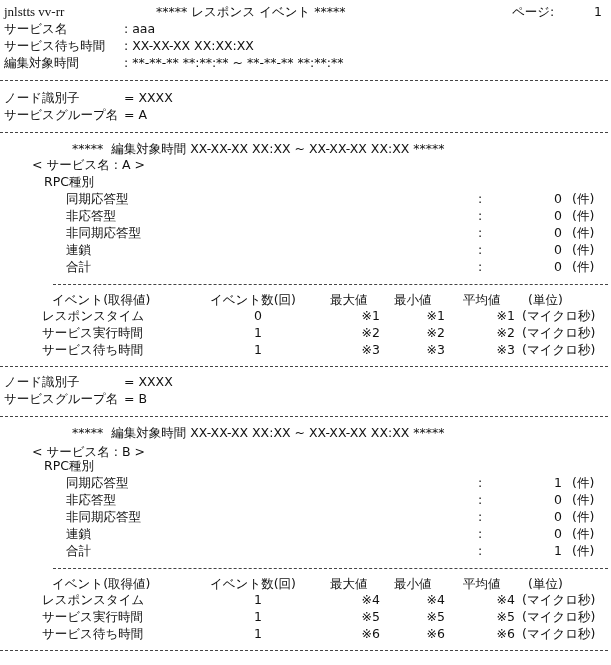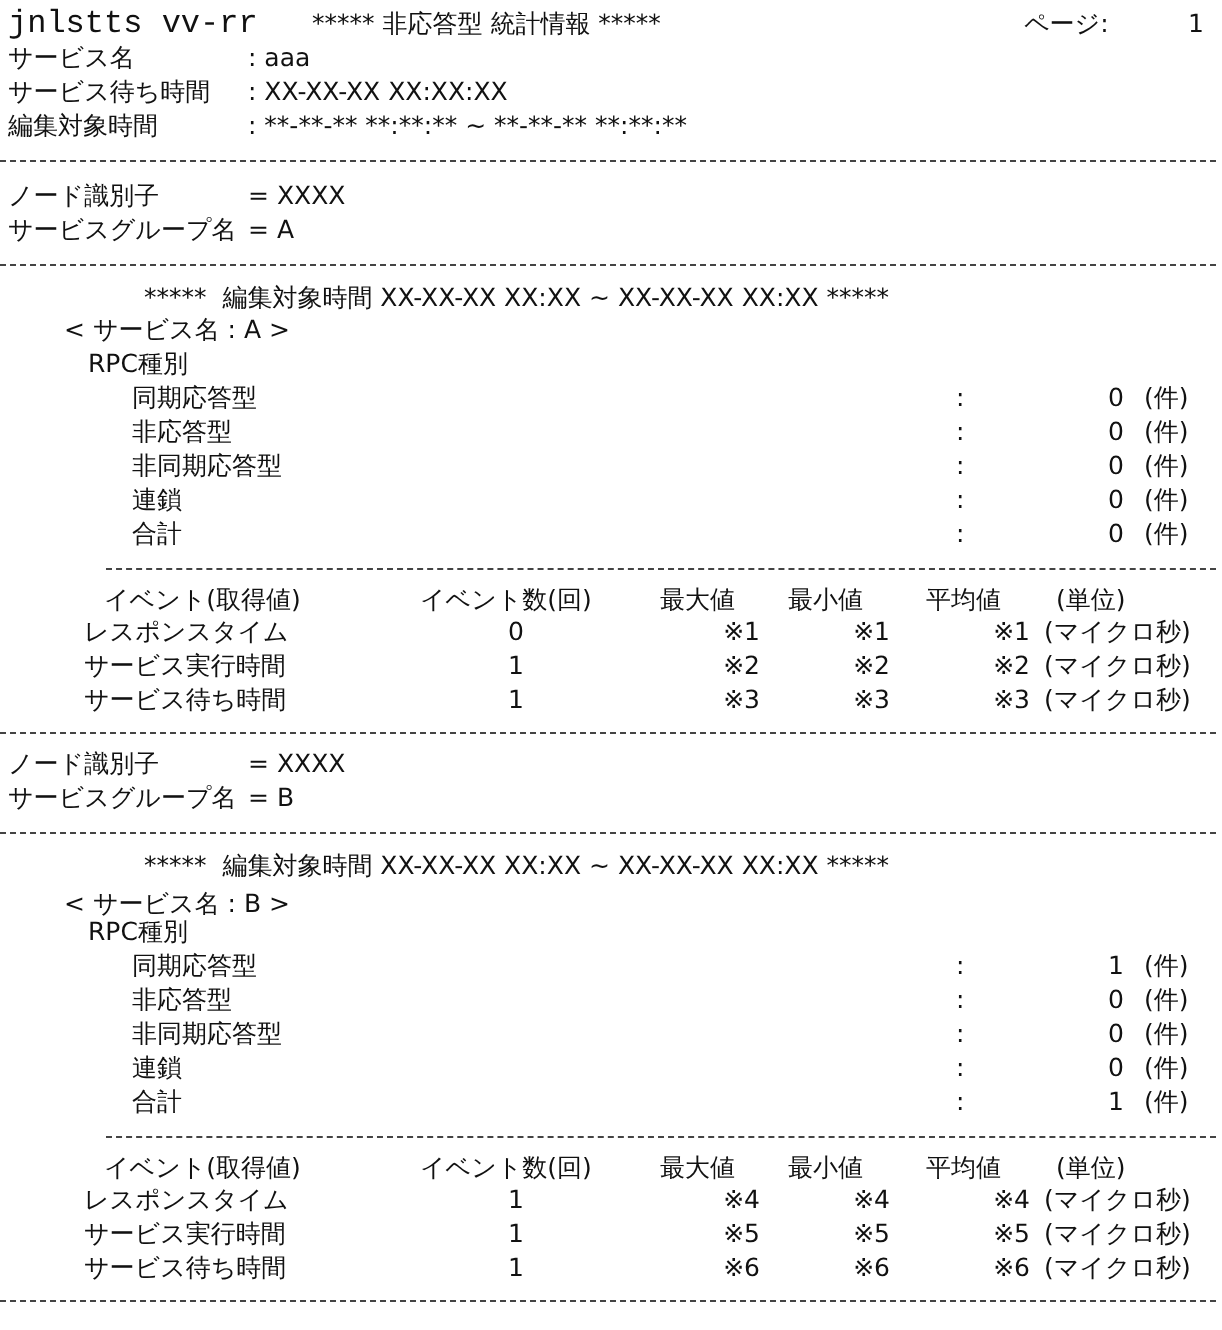--- a/index.html
+++ b/index.html
@@ -2,27 +2,27 @@
 <html><head>
 <meta charset="utf-8">
 <style>
   html, body { margin:0; padding:0; background:#ffffff; }
   body { width:611px; height:665px; position:relative; overflow:hidden;
          font-family: "DejaVu Sans", "Liberation Sans", sans-serif; font-size:12.5px; color:#111; }
   .ln { position:absolute; white-space:pre; line-height:16px; height:16px; }
   .sep { position:absolute; left:0; width:608px; height:0; border-top:1px dashed #444; }
   .sep.inner { left:53px; width:555px; }
   .r { text-align:right; }
-  .mono { font-family: Liberation Mono, monospace; font-size:16px; }
+  .mono { font-family: Liberation Serif, serif; font-size:13px; }
 </style>
 </head>
 <body>
 
 <div class="ln mono" style="left:4px;top:4px;">jnlstts vv-rr</div>
-<div class="ln" style="left:156px;top:4px;">***** 非応答型 統計情報 *****</div>
+<div class="ln" style="left:156px;top:4px;">***** レスポンス イベント *****</div>
 <div class="ln" style="left:512px;top:4px;">ページ:</div>
 <div class="ln r" style="left:580px;top:4px;width:22px;">1</div>
 
 <div class="ln" style="left:4px;top:21px;">サービス名</div>
 <div class="ln" style="left:124px;top:21px;">: aaa</div>
 
 <div class="ln" style="left:4px;top:38px;">サービス待ち時間</div>
 <div class="ln" style="left:124px;top:38px;">: XX-XX-XX XX:XX:XX</div>
 
 <div class="ln" style="left:4px;top:55px;">編集対象時間</div>

